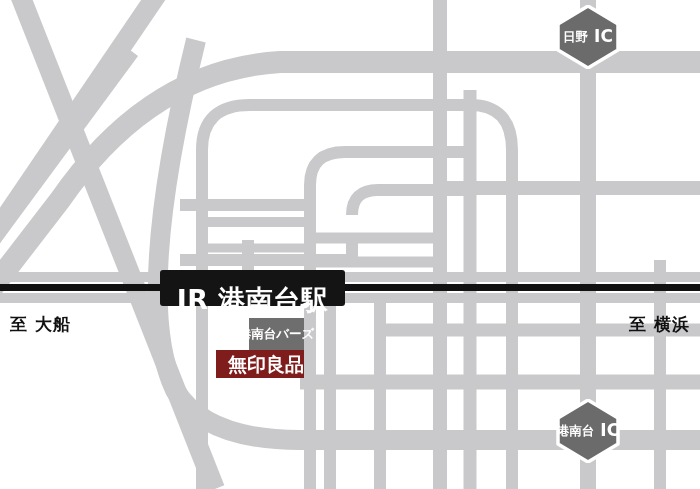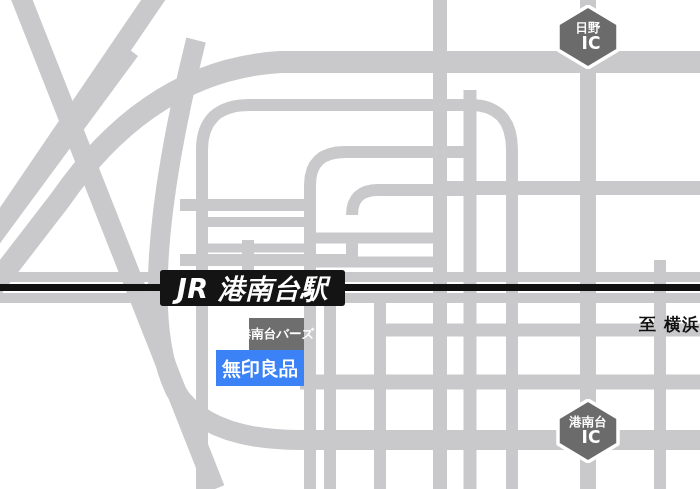--- a/index.html
+++ b/index.html
@@ -39,25 +39,24 @@
     height: 7px;
     background: #111111;
   }
 
   
   .station-plate {
     position: absolute;
     background: #141414;
     border-radius: 3px;
     display: flex;
-    align-items: center;
+    align-items: flex-start;
     justify-content: center;
     box-sizing: border-box;
-    padding: 8px 14px;
-    font-style: italic;
+    padding: 16px 14px;
   }
   .station-plate .plate-text {
     color: #ffffff;
     font-size: 27px;
     font-weight: 700;
     letter-spacing: 0.5px;
     white-space: nowrap;
     line-height: 1;
   }
 
@@ -89,25 +88,25 @@
     margin-left: 33px;
   }
   .building .birds span {
     color: #ffffff;
     font-size: 12.5px;
     font-weight: 700;
     white-space: nowrap;
     line-height: 1;
   }
   .building .muji {
-    height: 36px;
-    background: #3b82f6;
+    height: 28px;
+    background: #7f1d1d;
     display: flex;
     align-items: center;
-    justify-content: center;
+    justify-content: flex-end;
   }
   .building .muji span {
     color: #ffffff;
     font-size: 19px;
     font-weight: 700;
     white-space: nowrap;
     line-height: 1;
     letter-spacing: 0px;
   }
 
@@ -117,21 +116,21 @@
     width: 64px;
     height: 64px;
   }
   .ic-marker .ic-text {
     position: absolute;
     left: 0;
     top: 0;
     width: 64px;
     height: 64px;
     display: flex;
-    flex-direction: column;
+    flex-direction: row;
     align-items: center;
     justify-content: center;
     color: #ffffff;
     line-height: 1.02;
     pointer-events: none;
   }
   .ic-marker .ic-name {
     font-size: 12.5px;
     font-weight: 700;
     white-space: nowrap;
@@ -203,21 +202,24 @@
   </svg>
 
   <div class="rail-band" style="top:272px;height:10px;"></div>
   <div class="rail-line" style="top:284px;"></div>
   <div class="rail-band" style="top:293px;height:10px;"></div>
 
   <div class="station-plate" style="left:160px;top:270px;width:185px;height:36px;">
     <span class="plate-text">JR 港南台駅</span>
   </div>
 
-  <div class="dir-label" style="right:0;top:313px;margin-left:48px;">
+  <div class="dir-label" style="left:10px;top:313px;">
+    <span>至 大船</span>
+  </div>
+  <div class="dir-label" style="right:10px;top:313px;margin-left:48px;">
     <span>至 横浜</span>
   </div>
 
   <div class="building">
     <div class="birds">
       <span>港南台バーズ</span>
     </div>
     <div class="muji">
       <span>無印良品</span>
     </div>

